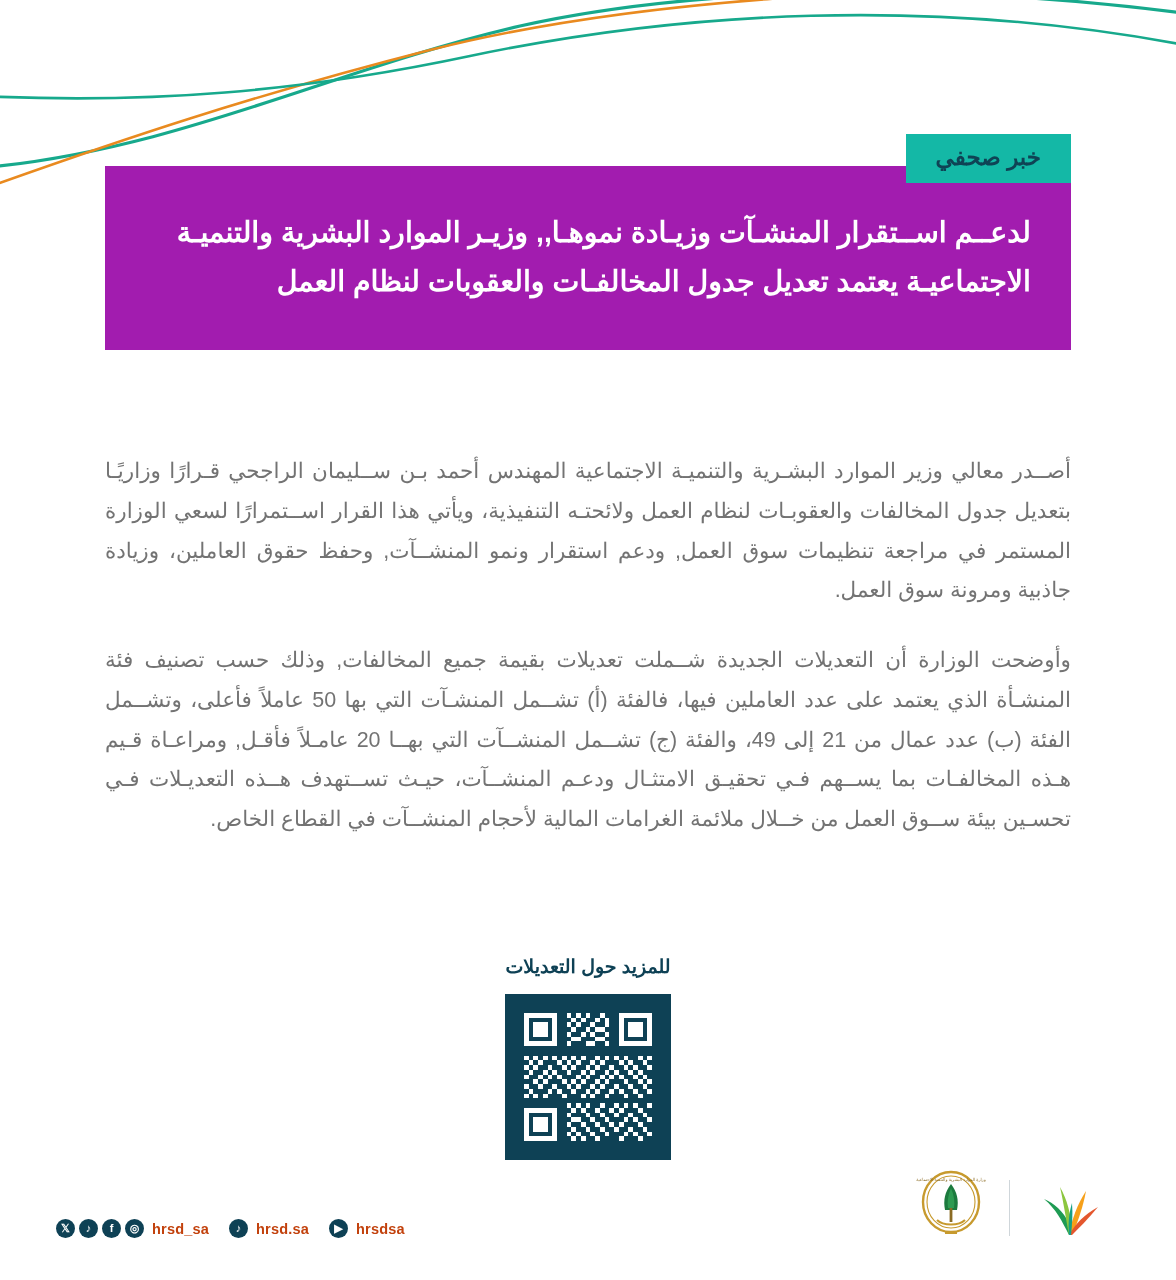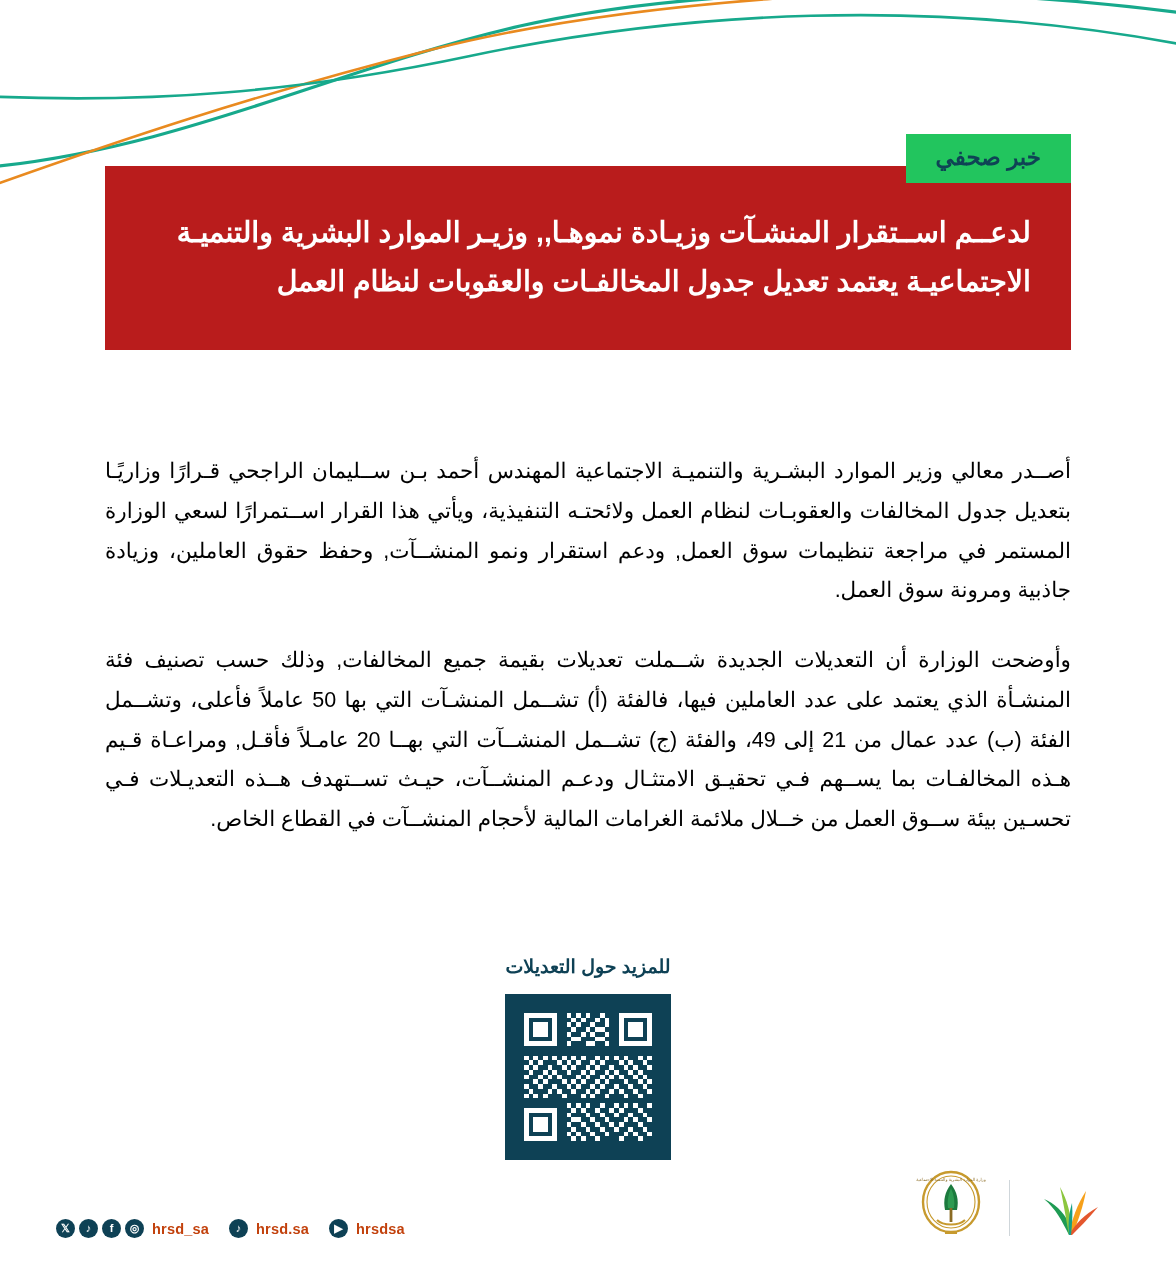--- a/index.html
+++ b/index.html
@@ -23,36 +23,36 @@
     height: 190px;
     overflow: hidden;
     pointer-events: none;
   }
 
   
   .badge {
     position: absolute;
     top: 134px;
     right: 105px;
-    background: #22c55e;
+    background: #14b8a6;
     color: #0F4355;
     font-size: 23px;
     font-weight: bold;
     padding: 10px 30px 12px 30px;
     letter-spacing: .2px;
     z-index: 5;
   }
 
   
   .headline-box {
     position: absolute;
     top: 166px;
     right: 105px;
     left: 105px;
-    background: #b91c1c;
+    background: #a21caf;
     padding: 42px 40px 44px 40px;
     box-sizing: border-box;
   }
   .headline-box h1 {
     margin: 0;
     color: #ffffff;
     font-size: 28.5px;
     font-weight: bold;
     line-height: 1.72;
     text-align: right;
@@ -61,21 +61,21 @@
 
   
   .body-text {
     position: absolute;
     top: 452px;
     right: 105px;
     left: 105px;
   }
   .body-text p {
     margin: 0 0 30px 0;
-    color: #000000;
+    color: #737373;
     font-size: 21.5px;
     line-height: 1.85;
     text-align: justify;
     text-align-last: right;
     font-weight: 500;
   }
 
   
   .qr-section {
     position: absolute;

